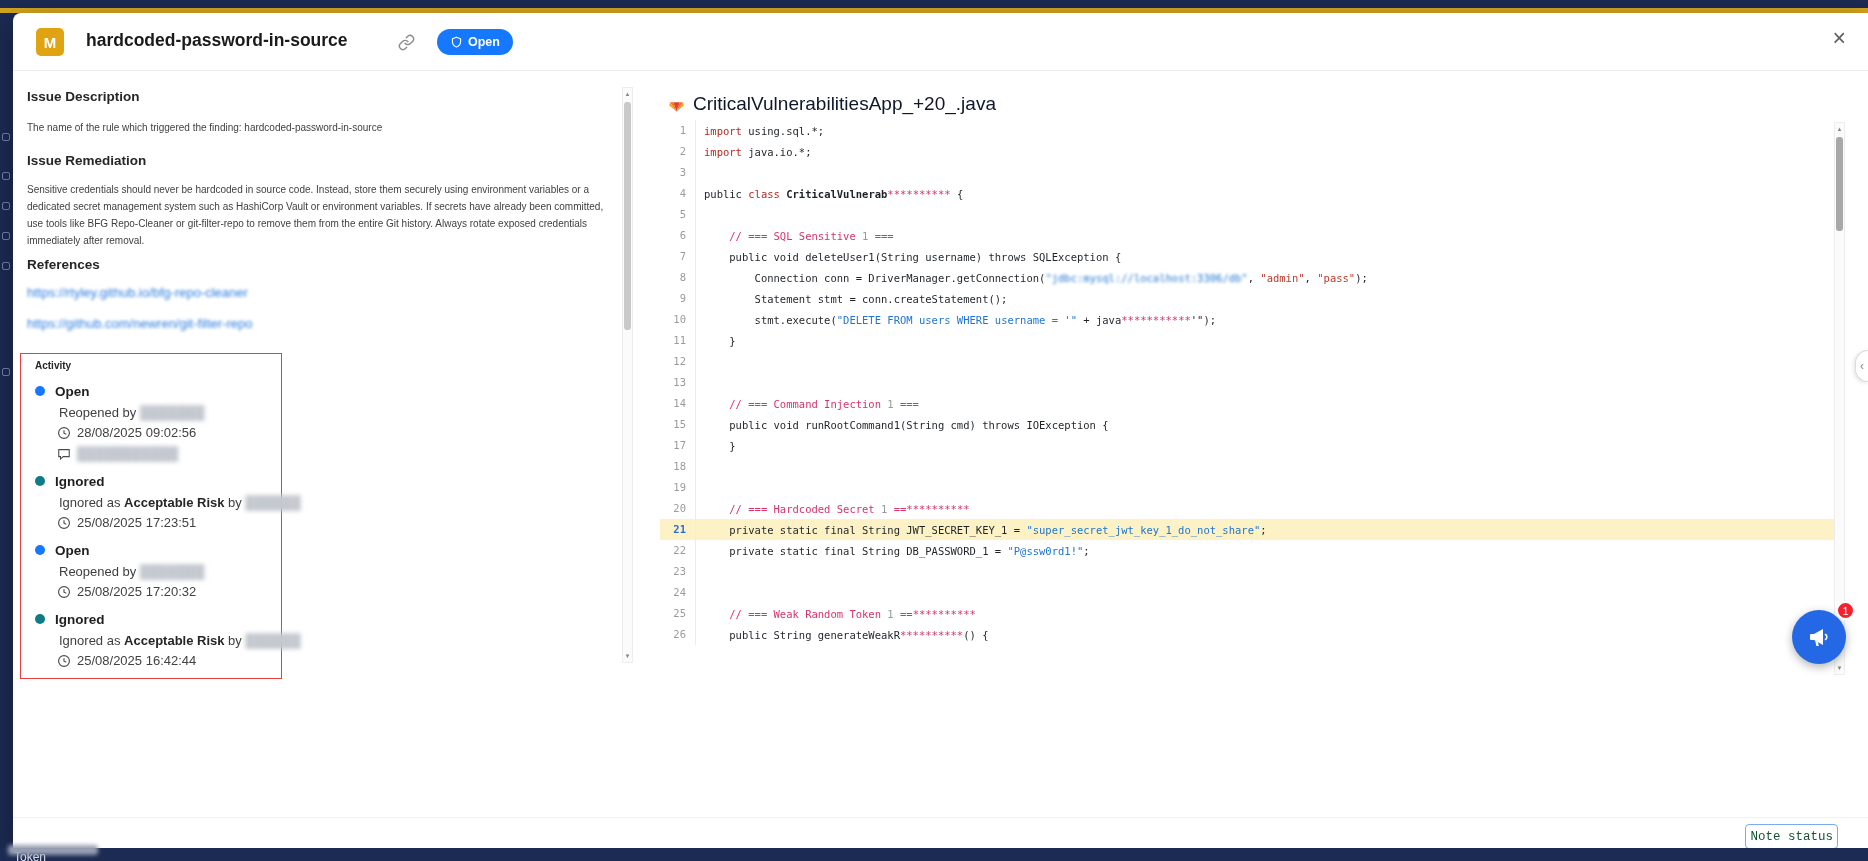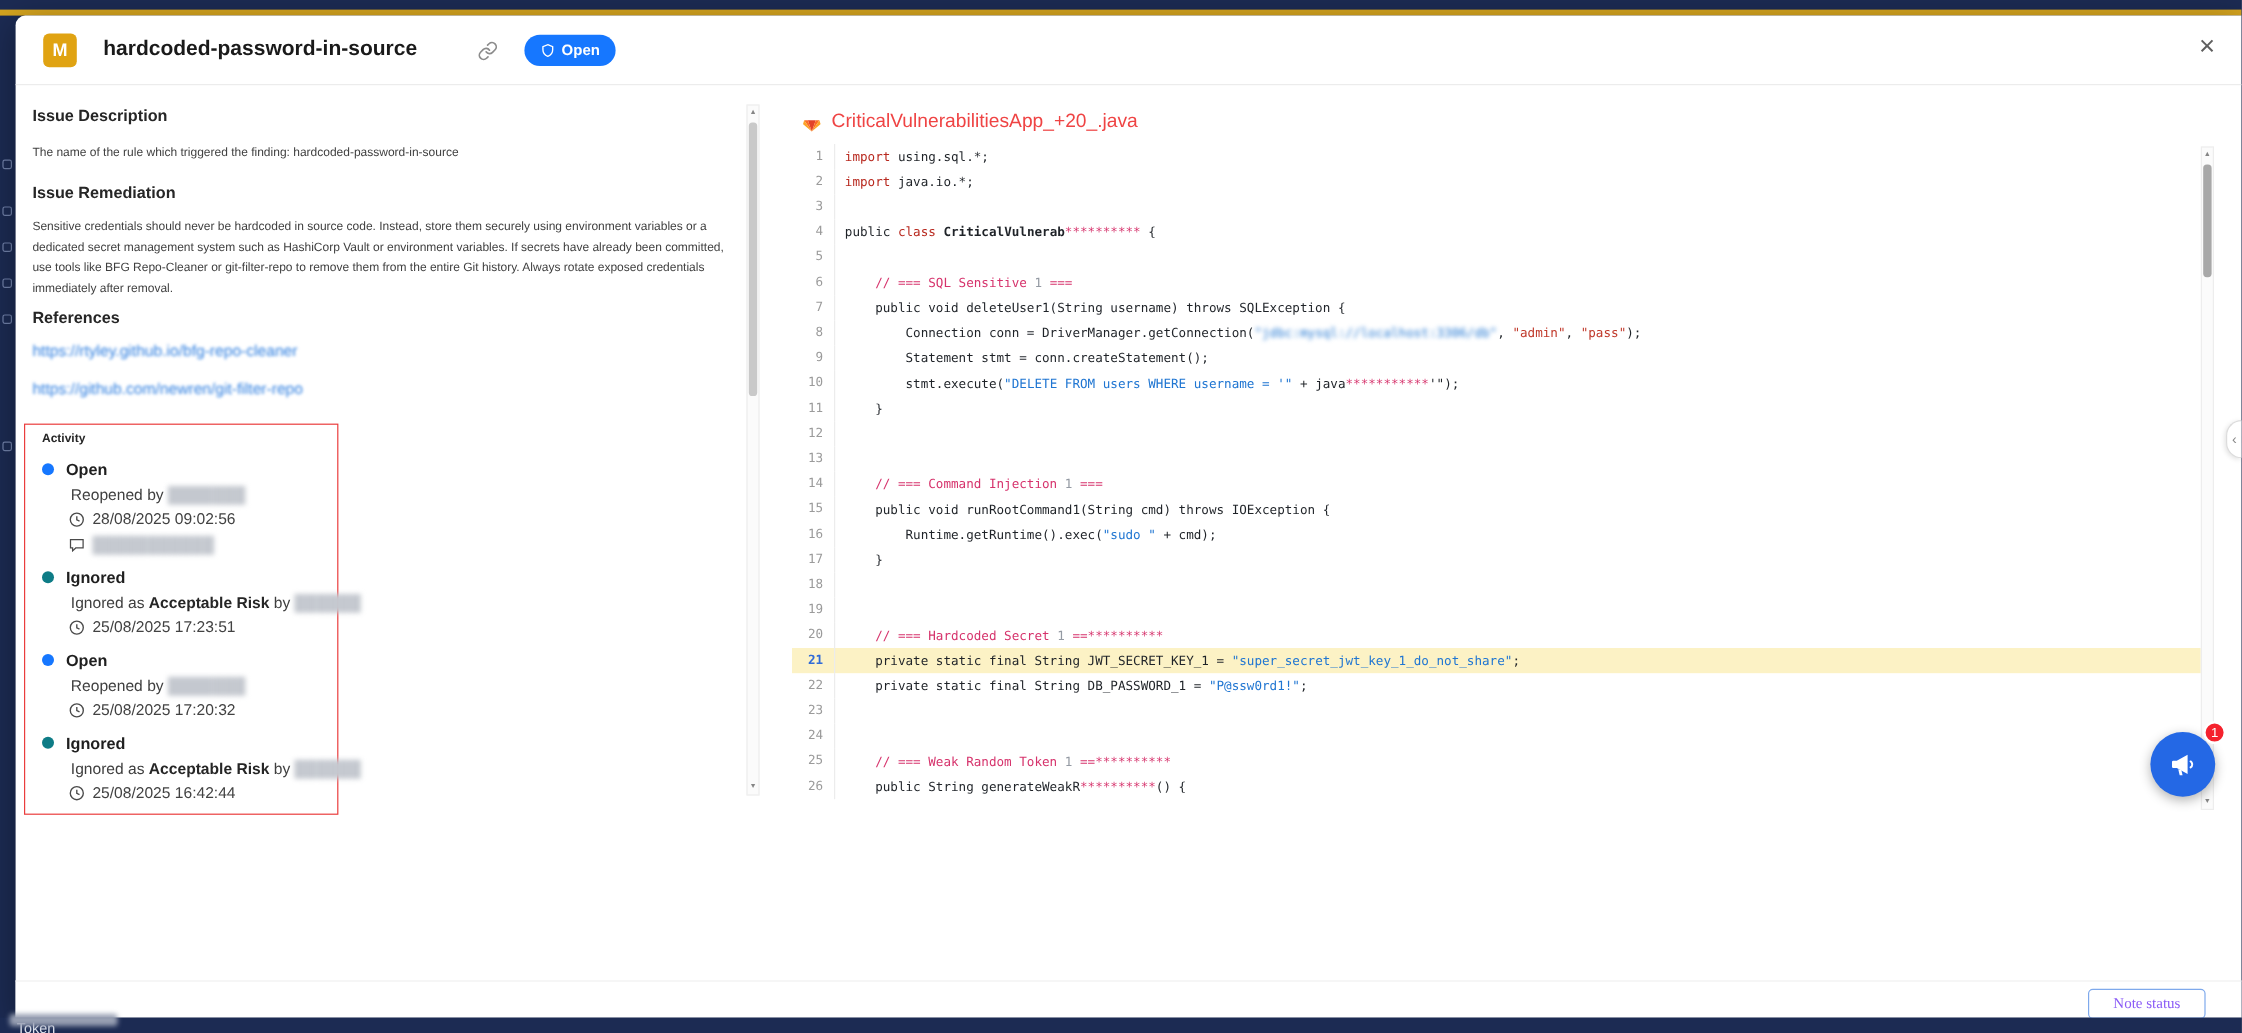--- a/index.html
+++ b/index.html
@@ -56,40 +56,40 @@
   .sb .arr.up{top:1px}
   .sb .arr.down{bottom:1px}
   .sb .thumb{position:absolute;left:1px;width:7px;border-radius:3px;background:#c9c9c9}
   .sb-left{left:609px;top:74px;height:576px}
   .sb-left .thumb{top:14px;height:228px}
   .sb-right{left:1821px;top:109px;height:553px}
   .sb-right .thumb{top:14px;height:94px;background:#a8a8a8}
 
   
   .file-header{position:absolute;left:655px;top:80px;display:flex;align-items:center;gap:8px}
-  .file-name{color:#ef4444;font-size:16px;text-decoration:none}
+  .file-name{color:#0f172a;font-size:19px;text-decoration:none}
   .code-area{position:absolute;left:647px;top:107px;width:1174px;font-family:"DejaVu Sans Mono",monospace;font-size:10.5px}
   .code-row{display:flex;height:21px;align-items:center;white-space:pre}
   .code-row.hl{background:#fcf2c5}
   .gutter{flex:0 0 36px;text-align:right;padding-right:9px;color:#9b9b9b;border-right:1px solid #ececec;font-size:10.5px;line-height:21px}
   .code-row.hl .gutter{color:#2f6bd8;font-weight:bold}
   .code-text{padding-left:8px}
   .tok-pl{color:#1f2328}
   .tok-kw{color:#b8291f}
   .tok-cls{color:#1f2328;font-weight:700}
   .tok-str{color:#2076d2}
   .tok-strblur{color:#2076d2;filter:blur(1.8px)}
   .tok-redstr{color:#c0392b}
   .tok-com{color:#d6336c}
   .tok-red{color:#d6336c}
   .tok-num{color:#949aa3}
 
   
   .modal-footer{position:absolute;left:0;top:804px;width:100%;height:31px;background:#fff;border-top:1px solid #f0f0f0}
-  .note-status{position:absolute;right:30px;top:6px;height:25px;padding:0 20px;background:#fff;border:1px solid #7ea9ec;border-radius:4px;color:#8b5cf6;font-size:12.5px;font-family:Liberation Serif, serif;cursor:pointer}
+  .note-status{position:absolute;right:30px;top:6px;height:25px;padding:0 4px;background:#fff;border:1px solid #7ea9ec;border-radius:4px;color:#14532d;font-size:12.5px;font-family:Liberation Mono, monospace;cursor:pointer}
 
   
   .side-tab{position:absolute;left:1855px;top:350px;width:13px;height:32px;background:#fff;border:1px solid #dcdcdc;border-right:none;border-radius:14px 0 0 14px;z-index:5;display:flex;align-items:center;justify-content:center;color:#888;font-size:12px;box-shadow:-1px 1px 4px rgba(0,0,0,.12)}
   .fab{position:absolute;left:1792px;top:610px;width:54px;height:54px;border-radius:50%;background:#2468e5;z-index:5;display:flex;align-items:center;justify-content:center;box-shadow:0 3px 10px rgba(0,0,0,.3);border:none;cursor:pointer}
   .fab-badge{position:absolute;left:1836px;top:601px;width:19px;height:19px;border-radius:50%;background:#f5222d;border:2px solid #fff;color:#fff;font-size:11px;display:flex;align-items:center;justify-content:center;z-index:6}
 </style>
 </head>
 <body>
 
 <div class="topbar">
@@ -253,21 +253,20 @@
         <div class="code-row"><span class="gutter">6</span><span class="code-text"><span class="tok-com">    // === SQL Sensitive </span><span class="tok-num">1</span><span class="tok-com"> ===</span></span></div>
         <div class="code-row"><span class="gutter">7</span><span class="code-text"><span class="tok-pl">    public void deleteUser1(String username) throws SQLException {</span></span></div>
         <div class="code-row"><span class="gutter">8</span><span class="code-text"><span class="tok-pl">        Connection conn = DriverManager.getConnection(</span><span class="tok-strblur">"jdbc:mysql://localhost:3306/db"</span><span class="tok-pl">, </span><span class="tok-redstr">"admin"</span><span class="tok-pl">, </span><span class="tok-redstr">"pass"</span><span class="tok-pl">);</span></span></div>
         <div class="code-row"><span class="gutter">9</span><span class="code-text"><span class="tok-pl">        Statement stmt = conn.createStatement();</span></span></div>
         <div class="code-row"><span class="gutter">10</span><span class="code-text"><span class="tok-pl">        stmt.execute(</span><span class="tok-str">"DELETE FROM users WHERE username = '"</span><span class="tok-pl"> + java</span><span class="tok-red">***********</span><span class="tok-pl">'");</span></span></div>
         <div class="code-row"><span class="gutter">11</span><span class="code-text"><span class="tok-pl">    }</span></span></div>
         <div class="code-row"><span class="gutter">12</span><span class="code-text"></span></div>
         <div class="code-row"><span class="gutter">13</span><span class="code-text"></span></div>
         <div class="code-row"><span class="gutter">14</span><span class="code-text"><span class="tok-com">    // === Command Injection </span><span class="tok-num">1</span><span class="tok-com"> ===</span></span></div>
         <div class="code-row"><span class="gutter">15</span><span class="code-text"><span class="tok-pl">    public void runRootCommand1(String cmd) throws IOException {</span></span></div>
-        <div class="code-row"><span class="gutter">16</span><span class="code-text"><span class="tok-pl">        Runtime.getRuntime().exec(</span><span class="tok-str">"sudo "</span><span class="tok-pl"> + cmd);</span></span></div>
         <div class="code-row"><span class="gutter">17</span><span class="code-text"><span class="tok-pl">    }</span></span></div>
         <div class="code-row"><span class="gutter">18</span><span class="code-text"></span></div>
         <div class="code-row"><span class="gutter">19</span><span class="code-text"></span></div>
         <div class="code-row"><span class="gutter">20</span><span class="code-text"><span class="tok-com">    // === Hardcoded Secret </span><span class="tok-num">1</span><span class="tok-com"> ==</span><span class="tok-red">**********</span></span></div>
         <div class="code-row hl"><span class="gutter">21</span><span class="code-text"><span class="tok-pl">    private static final String JWT_SECRET_KEY_1 = </span><span class="tok-str">"super_secret_jwt_key_1_do_not_share"</span><span class="tok-pl">;</span></span></div>
         <div class="code-row"><span class="gutter">22</span><span class="code-text"><span class="tok-pl">    private static final String DB_PASSWORD_1 = </span><span class="tok-str">"P@ssw0rd1!"</span><span class="tok-pl">;</span></span></div>
         <div class="code-row"><span class="gutter">23</span><span class="code-text"></span></div>
         <div class="code-row"><span class="gutter">24</span><span class="code-text"></span></div>
         <div class="code-row"><span class="gutter">25</span><span class="code-text"><span class="tok-com">    // === Weak Random Token </span><span class="tok-num">1</span><span class="tok-com"> ==</span><span class="tok-red">**********</span></span></div>
         <div class="code-row"><span class="gutter">26</span><span class="code-text"><span class="tok-pl">    public String generateWeakR</span><span class="tok-red">**********</span><span class="tok-pl">() {</span></span></div>

